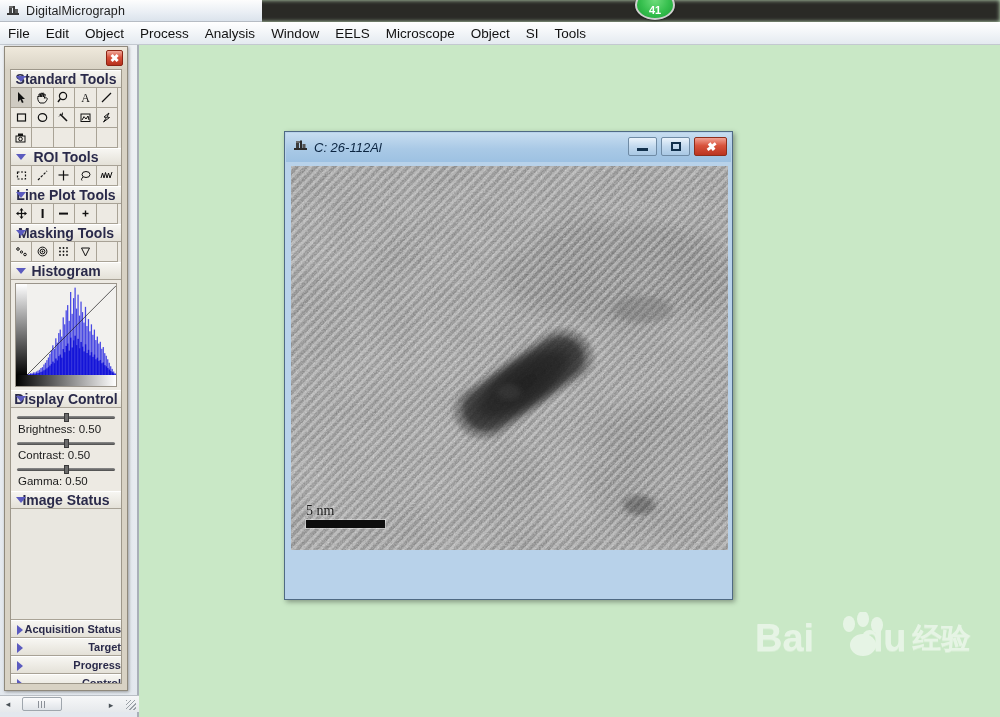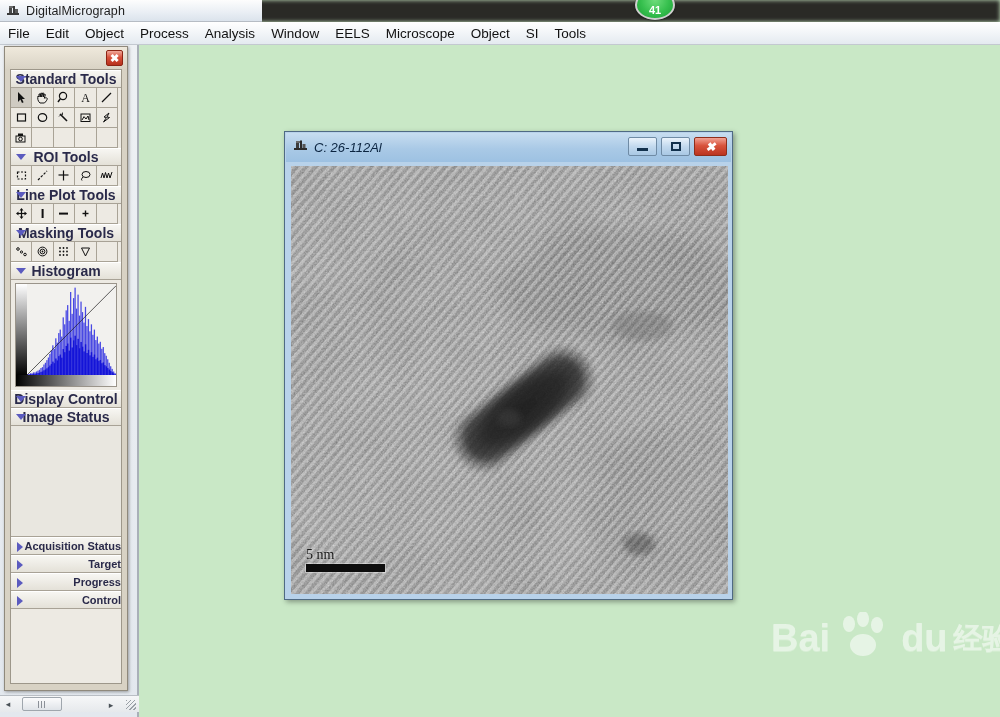--- a/index.html
+++ b/index.html
@@ -177,39 +177,38 @@
   }
   .wbtn.close{
     width:33px;border:1px solid #8e2e1b;
     background:linear-gradient(#f1a294,#d8533c 45%,#bb3420);
     color:#fff;font-size:12px;font-weight:bold;
   }
   .wbtn .min{width:11px;height:3px;background:#12314d;margin-top:6px;}
   .wbtn .max{width:10px;height:9px;border:2px solid #12314d;box-sizing:border-box;}
 
   #img-canvas{
-    position:absolute;left:6px;top:34px;width:437px;height:428px;
+    position:absolute;left:6px;top:34px;width:437px;height:384px;
     background:#8e8e8e;overflow:hidden;
   }
   #img-canvas svg{position:absolute;left:0;top:0;width:100%;height:100%;}
 
   #scalebar{position:absolute;left:15px;bottom:22px;}
   #scalebar .lbl{font-family:"Liberation Serif", serif;font-size:14px;color:#1a1a1a;
      text-shadow:0 0 3px rgba(255,255,255,.8);line-height:14px;}
   #scalebar .bar{width:79px;height:8px;background:#0d0d0d;margin-top:2px;box-shadow:0 0 0 1px rgba(255,255,255,.35);}
 
   
   #watermark{
     position:absolute;left:755px;top:618px;width:200px;height:80px;
     opacity:.55;pointer-events:none;
   }
   #wm-text{
     font-size:38px;font-weight:bold;color:#ffffff;line-height:40px;white-space:nowrap;
     text-shadow:0 1px 0 rgba(255,255,255,.5);
-    margin-left:16px;
   }
   #wm-url{font-size:16px;color:#ffffff;letter-spacing:.4px;margin-top:2px;}
   #wm-paw{position:absolute;left:82px;top:-6px;width:52px;height:46px;}
 </style>
 </head>
 <body>
 
 <div id="desktop-strip"></div>
 
 <div id="app-title-plate">
@@ -564,20 +563,39 @@
             </svg>
         </div>
         <div id="hist-hbar"></div>
       </div>
     </div>
 
     <div class="sec-head">
       <span class="tri tri-down"></span>
       <span>Display Control</span>
     </div>
+    <div class="ctl-block">
+      <div class="slider">
+        <div class="track"></div>
+        <div class="knob"></div>
+      </div>
+      <div class="ctl-label">Brightness: 0.50</div>
+
+      <div class="slider">
+        <div class="track"></div>
+        <div class="knob"></div>
+      </div>
+      <div class="ctl-label">Contrast: 0.50</div>
+
+      <div class="slider">
+        <div class="track"></div>
+        <div class="knob"></div>
+      </div>
+      <div class="ctl-label">Gamma: 0.50</div>
+    </div>
 
     <div class="sec-head">
       <span class="tri tri-down"></span>
       <span>Image Status</span>
     </div>
     <div id="imgstatus-body"></div>
 
     <div class="collapsed-row">
       <span class="tri tri-right"></span>
       <span>Acquisition Status</span>
@@ -694,21 +712,21 @@
     <div id="scalebar">
       <div class="lbl">5 nm</div>
       <div class="bar"></div>
     </div>
   </div>
 </div>
 
 <div id="watermark">
   <div style="display:flex;align-items:flex-end;">
     <span id="wm-text">Bai</span>
-    <span id="wm-text" style="margin-left:71px;">du</span>
+    <span id="wm-text" style="margin-left:46px;">du</span>
     <span id="wm-text" style="margin-left:6px;font-size:29px;">经验</span>
   </div>
   <svg id="wm-paw" viewBox="0 0 52 46">
     <g fill="#ffffff">
       <ellipse cx="12" cy="12" rx="6" ry="8"></ellipse>
       <ellipse cx="26" cy="7" rx="6" ry="8"></ellipse>
       <ellipse cx="40" cy="13" rx="6" ry="8"></ellipse>
       <ellipse cx="26" cy="33" rx="13" ry="11"></ellipse>
     </g>
   </svg>

